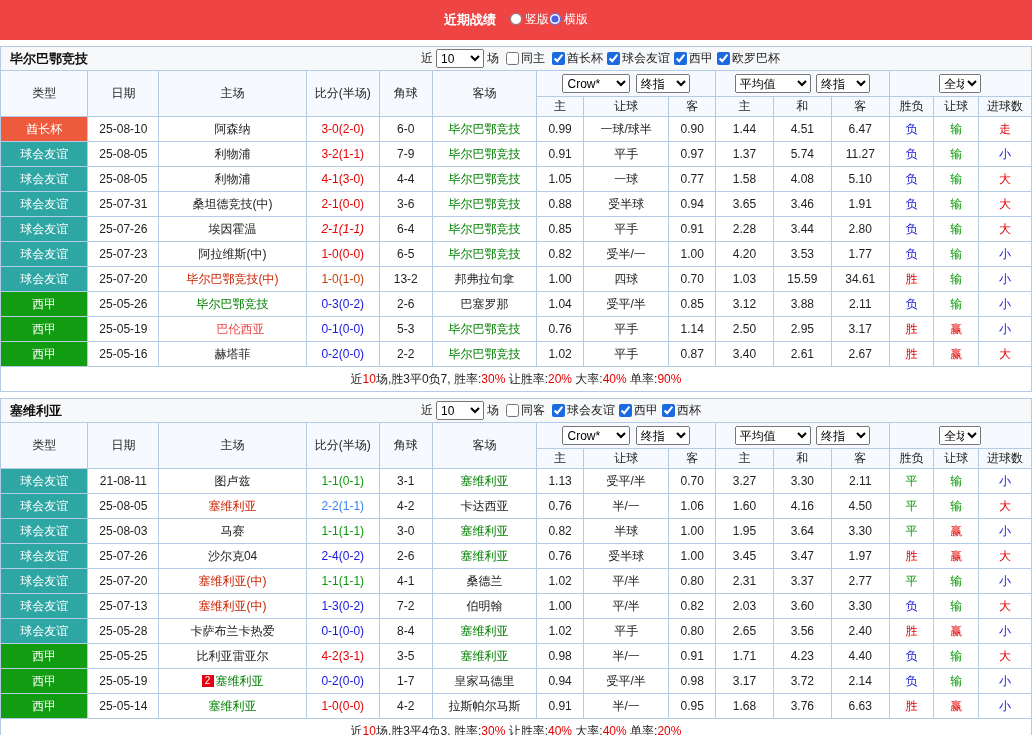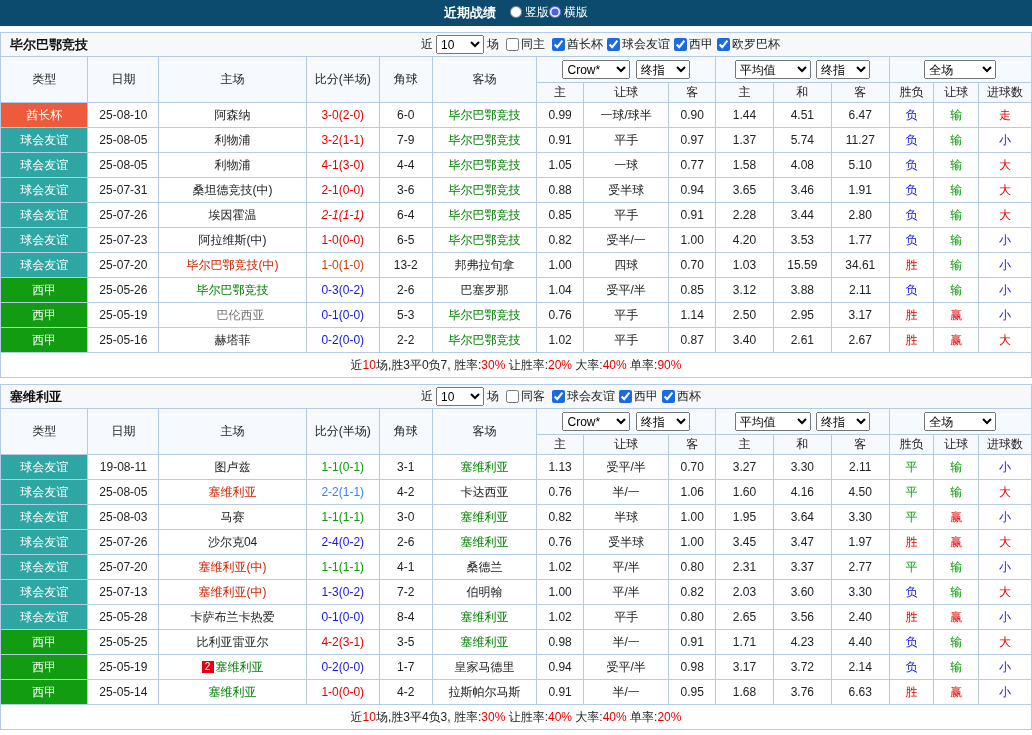--- a/index.html
+++ b/index.html
@@ -1,37 +1,37 @@
 <!DOCTYPE html>
 <html><head>
 <meta charset="utf-8">
 <style>
   *{box-sizing:border-box}
   html,body{margin:0;padding:0}
   body{width:1032px;font-family:"Liberation Sans","DejaVu Sans",sans-serif;background:#fff;color:#222}
 
-  .topbar{height:26px;background:#0c4a6e;display:flex;align-items:center;justify-content:center;gap:14px}
+  .topbar{height:40px;background:#ef4444;display:flex;align-items:center;justify-content:center;gap:14px}
   .topbar .title{color:#fff;font-size:13px;font-weight:bold}
   .topbar label{color:#fff;font-size:12px;display:inline-flex;align-items:center;gap:3px;cursor:pointer}
   .topbar input[type=radio]{width:12px;height:12px;margin:0;accent-color:#4a62e0}
 
   .block{margin-top:6px}
   .section-header{position:relative;height:24px;border:1px solid #b3cbe5;border-bottom:none;background:#f7f8fa;display:flex;align-items:center;font-size:12px}
   .team-name{font-size:13px;font-weight:bold;padding-left:9px;color:#111}
   .filters{position:absolute;left:420px;display:flex;align-items:center;gap:3px;white-space:nowrap}
   .filters select{font-size:12px;height:19px}
   .filters label{display:inline-flex;align-items:center;gap:2px;margin-left:4px;cursor:pointer}
   .filters input[type=checkbox]{width:13px;height:13px;margin:0;accent-color:#1b6ae0}
 
   table{width:1032px;border-collapse:collapse;table-layout:fixed;font-size:12px}
   th,td{border:1px solid #b3cbe5;text-align:center;padding:0;overflow:hidden;white-space:nowrap}
   thead th{background:#f6f9fd;font-weight:normal;height:26px;color:#222}
   thead tr.sub th{height:20px}
   th select{font-size:12px;height:19px;margin:0 1px;vertical-align:middle}
-  .sel-book{width:68px}.sel-final{width:54px}.sel-avg{width:76px}.sel-full{width:72px}.sel-count{width:48px}
+  .sel-book{width:68px}.sel-final{width:54px}.sel-avg{width:76px}.sel-full{width:42px}.sel-count{width:48px}
 
   tbody td{height:25px;background:#fff}
   tfoot td{height:25px;background:#fff}
   .c-league{color:#fff}
   .c-team{cursor:pointer}
   .num-badge{display:inline-block;background:#e60012;color:#fff;font-size:10px;min-width:12px;height:12px;line-height:12px;margin-right:2px;vertical-align:1px}
 
   col.c1{width:86px}col.c2{width:70px}col.c3{width:145px}col.c4{width:72px}col.c5{width:52px}
   col.c6{width:103px}col.c7{width:46px}col.c8{width:84px}col.c9{width:46px}col.c10{width:57px}
   col.c11{width:57px}col.c12{width:57px}col.c13{width:44px}col.c14{width:44px}col.c15{width:52px}
@@ -259,21 +259,21 @@
           <td class="c-odd">3.12</td>
           <td class="c-odd">3.88</td>
           <td class="c-odd">2.11</td>
           <td class="c-res" style="color: rgb(21, 21, 221);">负</td>
           <td class="c-res" style="color: rgb(10, 154, 10);">输</td>
           <td class="c-res" style="color: rgb(21, 21, 221);">小</td>
         </tr>
         <tr>
           <td class="c-league" style="background: rgb(18, 156, 18);">西甲</td>
           <td class="c-date">25-05-19</td>
-          <td class="c-team"><span style="color: #737373; padding-left: 16px;">巴伦西亚</span></td>
+          <td class="c-team"><span style="color: #ef4444; padding-left: 16px;">巴伦西亚</span></td>
           <td class="c-score" style="color: rgb(21, 21, 221);">0-1(0-0)</td>
           <td class="c-corner">5-3</td>
           <td class="c-team"><span style="color: rgb(0, 128, 0);">毕尔巴鄂竞技</span></td>
           <td class="c-odd">0.76</td>
           <td class="c-odd">平手</td>
           <td class="c-odd">1.14</td>
           <td class="c-odd">2.50</td>
           <td class="c-odd">2.95</td>
           <td class="c-odd">3.17</td>
           <td class="c-res" style="color: rgb(230, 0, 0);">胜</td>
@@ -375,21 +375,21 @@
         <th>和</th>
         <th>客</th>
         <th>胜负</th>
         <th>让球</th>
         <th>进球数</th>
       </tr>
     </thead>
     <tbody>
         <tr>
           <td class="c-league" style="background: rgb(46, 166, 164);">球会友谊</td>
-          <td class="c-date">19-08-11</td>
+          <td class="c-date">21-08-11</td>
           <td class="c-team"><span style="color: rgb(34, 34, 34);">图卢兹</span></td>
           <td class="c-score" style="color: rgb(10, 154, 10);">1-1(0-1)</td>
           <td class="c-corner">3-1</td>
           <td class="c-team"><span style="color: rgb(0, 128, 0);">塞维利亚</span></td>
           <td class="c-odd">1.13</td>
           <td class="c-odd">受平/半</td>
           <td class="c-odd">0.70</td>
           <td class="c-odd">3.27</td>
           <td class="c-odd">3.30</td>
           <td class="c-odd">2.11</td>

